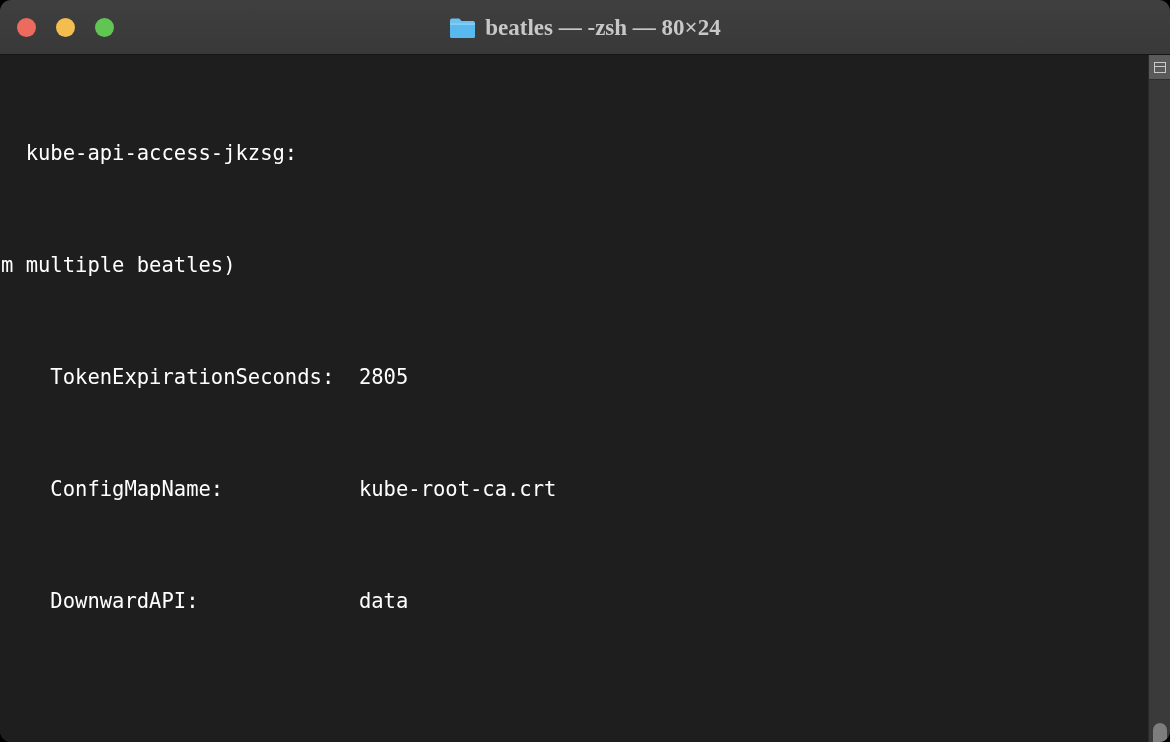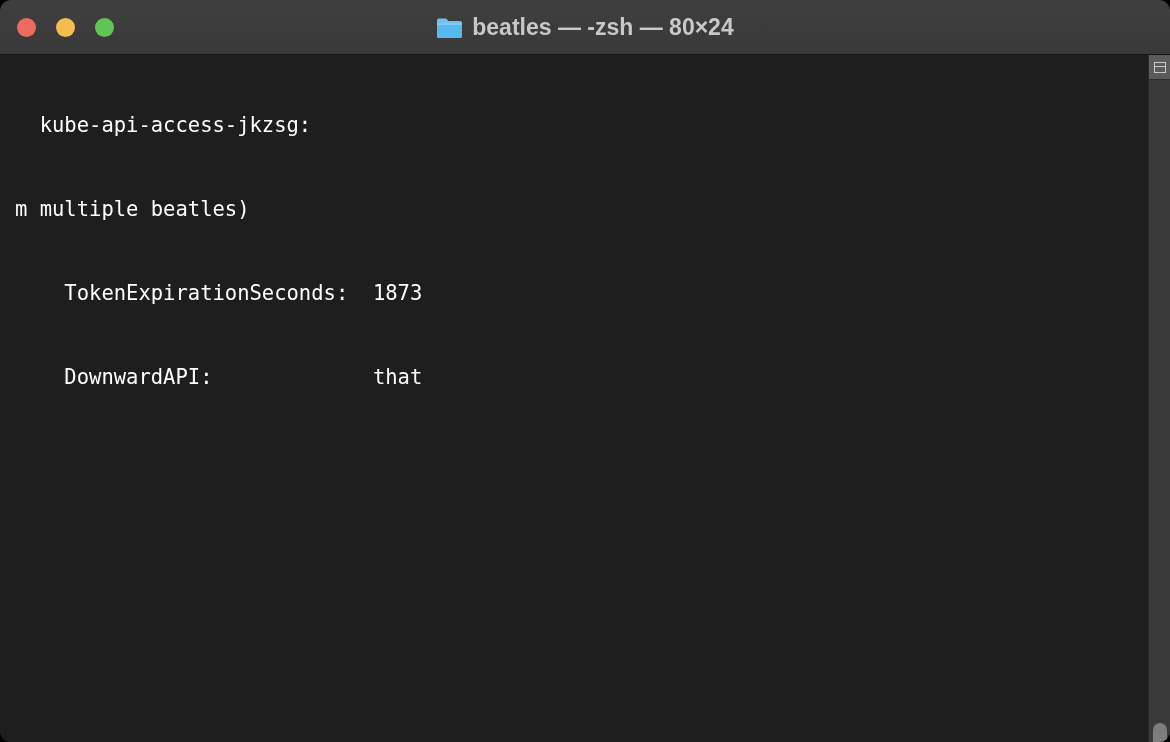--- a/index.html
+++ b/index.html
@@ -68,21 +68,21 @@
     pointer-events: none;
   }
   .folder-icon {
     width: 27px;
     height: 23px;
     position: relative;
     flex: 0 0 auto;
     display: block;
   }
   .title-text {
-    font-family: Liberation Sans, sans-serif;
+    font-family: Liberation Serif, serif;
     font-size: 23px;
     font-weight: bold;
     color: #c8c8c8;
     letter-spacing: 0px;
     white-space: nowrap;
   }
 
   
   .terminal {
     position: relative;
@@ -100,21 +100,22 @@
     font-family: "DejaVu Sans Mono", monospace;
     font-size: 20.5px;
     line-height: 28px;
     color: #ffffff;
     white-space: pre;
     letter-spacing: 0px;
   }
   .line {
     height: 28px;
     white-space: pre;
-    padding-left: 15px;
+    padding-left: 1px;
+    margin-top: 28px;
   }
 
   
   .scrollbar {
     position: absolute;
     right: 0;
     top: 0;
     width: 22px;
     height: 687px;
     background: #3a3a3a;
@@ -185,22 +186,23 @@
       <span class="title-text">beatles — -zsh — 80×24</span>
     </div>
 
   </div>
 
   <div class="terminal">
 
     <div class="screen">
       <div class="line">  kube-api-access-jkzsg:</div>
       <div class="line">m multiple beatles)</div>
-      <div class="line">    TokenExpirationSeconds:  1873</div>
-      <div class="line">    DownwardAPI:             that</div>
+      <div class="line">    TokenExpirationSeconds:  2805</div>
+      <div class="line">    ConfigMapName:           kube-root-ca.crt</div>
+      <div class="line">    DownwardAPI:             data</div>
       
       
       
       
       
       
       
       
       
       

